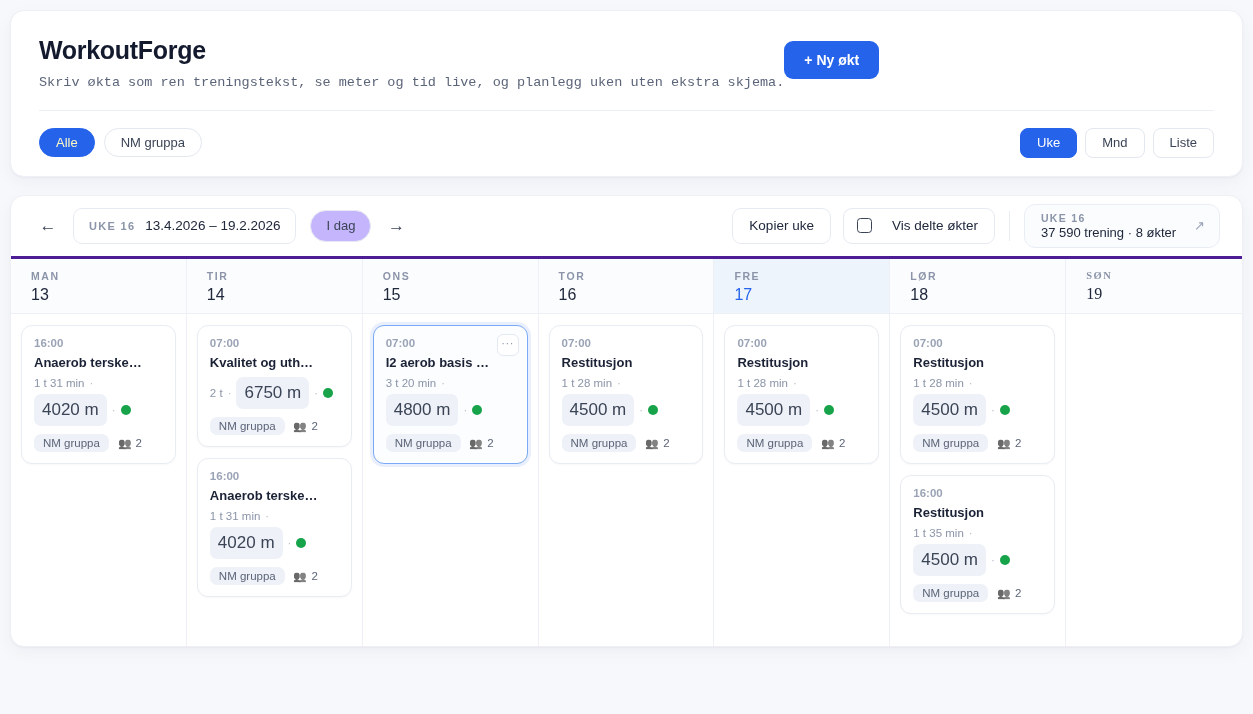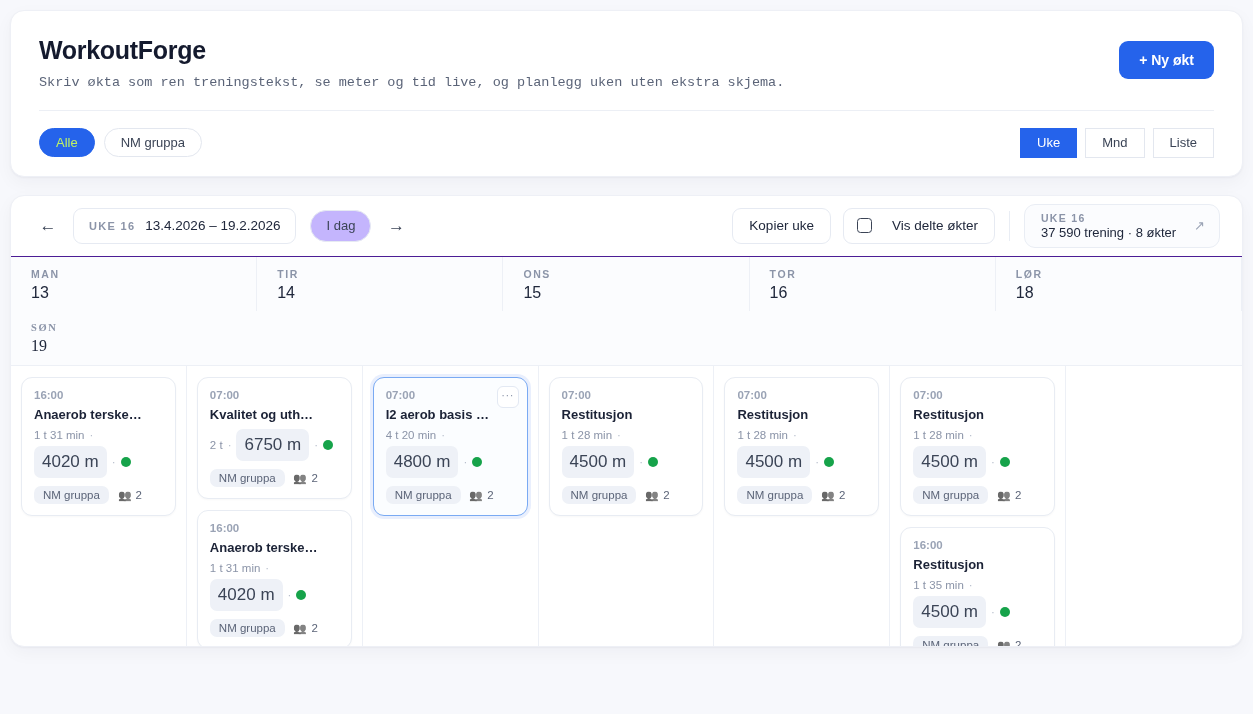--- a/index.html
+++ b/index.html
@@ -23,21 +23,20 @@
     background: #ffffff;
     border-radius: 14px;
     border: 1px solid #eef0f6;
     box-shadow: 0 1px 2px rgba(16,24,40,0.04), 0 6px 18px rgba(16,24,40,0.04);
     padding: 24px 28px 18px 28px;
     position: relative;
   }
   .header-top {
     display: flex;
     align-items: flex-start;
-    justify-content: space-between;
   }
   .app-title {
     font-size: 25px;
     font-weight: bold;
     color: #141a2e;
     letter-spacing: -0.3px;
     line-height: 1.25;
   }
   .app-sub {
     font-size: 13.5px;
@@ -81,27 +80,27 @@
     font-size: 13px;
     color: #3b4456;
     background: #ffffff;
     border: 1px solid #e3e7ef;
     cursor: pointer;
     white-space: nowrap;
   }
   .chip.active {
     background: #2563eb;
     border-color: #2563eb;
-    color: #bef264;
+    color: #fef9c3;
     font-weight: normal;
   }
   .view-row { display: flex; gap: 8px; align-items: center; }
   .view-btn {
     height: 30px;
-    border-radius: 0;
+    border-radius: 8px;
     padding: 0 16px;
     display: inline-flex;
     align-items: center;
     font-size: 13px;
     color: #3b4456;
     background: #ffffff;
     border: 1px solid #e3e7ef;
     cursor: pointer;
   }
   .view-btn.active {
@@ -223,22 +222,22 @@
   .summary-lines { display: flex; flex-direction: column; gap: 1px; }
   .summary-tag {
     font-size: 10.5px; letter-spacing: 1.3px; color: #8b94a8; font-weight: bold;
   }
   .summary-val { font-size: 13px; color: #20283c; white-space: nowrap; }
   .ext-icon { color: #9aa3b5; font-size: 13px; }
 
   
   .cal-head {
     display: grid;
-    grid-template-columns: repeat(5, 1fr);
-    border-top: 1px solid #4c1d95;
+    grid-template-columns: repeat(7, 1fr);
+    border-top: 3px solid #4c1d95;
     border-bottom: 1px solid #edf0f6;
     background: #fbfcfe;
     flex: 0 0 auto;
   }
   .dh {
     padding: 11px 0 10px 20px;
     border-right: 1px solid #edf0f6;
   }
   .dh:last-child { border-right: none; font-family: Liberation Serif, serif; }
   .dh.today { background: #eef4fc; }
@@ -410,20 +409,24 @@
         <div class="dh-num">14</div>
       </div>
       <div class="dh">
         <div class="dh-name">ONS</div>
         <div class="dh-num">15</div>
       </div>
       <div class="dh">
         <div class="dh-name">TOR</div>
         <div class="dh-num">16</div>
       </div>
+      <div class="dh today">
+        <div class="dh-name">FRE</div>
+        <div class="dh-num">17</div>
+      </div>
       <div class="dh">
         <div class="dh-name">LØR</div>
         <div class="dh-num">18</div>
       </div>
       <div class="dh">
         <div class="dh-name">SØN</div>
         <div class="dh-num">19</div>
       </div>
     </div>
 
@@ -485,21 +488,21 @@
               </span>
             </div>
           </div>
         </div>
         <div class="daycol">
           <div class="ev selected">
             <div class="ev-menu">···</div>
             <div class="ev-time">07:00</div>
             <div class="ev-title">I2 aerob basis …</div>
             <div class="ev-meta">
-              <span class="ev-dur">4 t 20 min</span>
+              <span class="ev-dur">3 t 20 min</span>
               <span class="ev-dot-sep">·</span>
               <span class="ev-badge">4800 m</span>
               <span class="ev-dot-sep">·</span>
               <span class="ev-status" style="background:#16a34a"></span>
             </div>
             <div class="ev-foot">
               <span class="ev-group">NM gruppa</span>
               <span class="ev-people">
                 <span class="people-glyph">👥</span>
                 <span>2</span>

